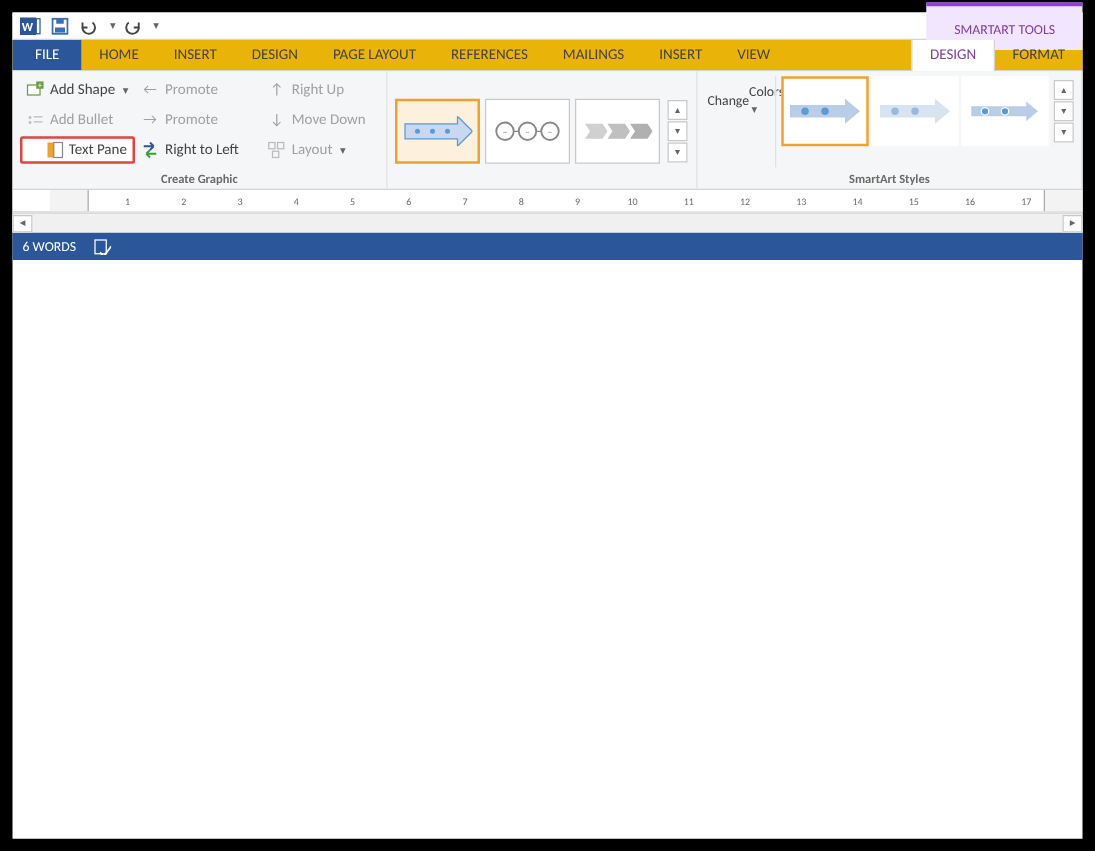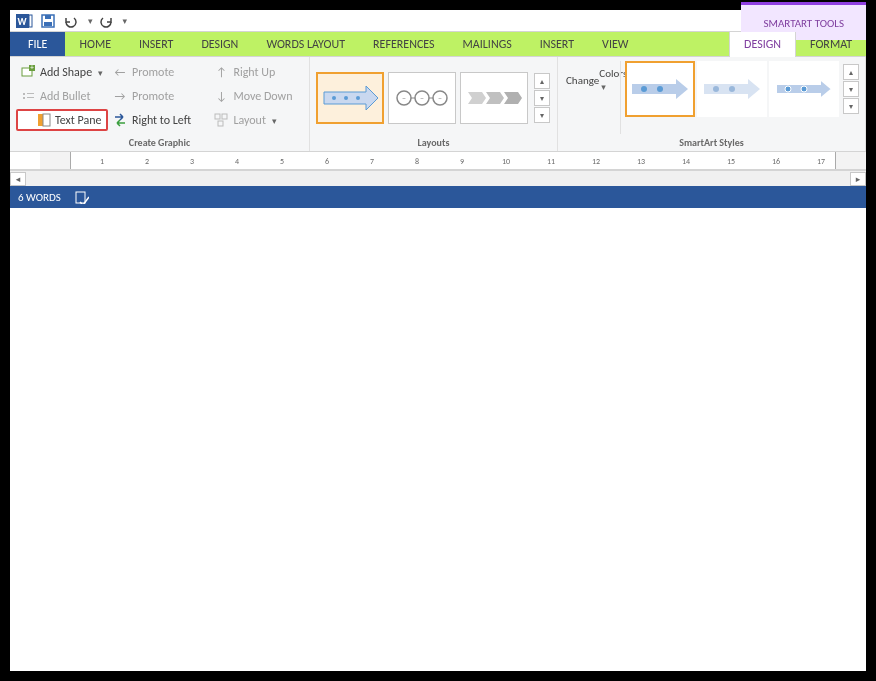--- a/index.html
+++ b/index.html
@@ -7,21 +7,21 @@
   .app { position: absolute; left: 10px; top: 10px; width: 856px; height: 661px; background: #fff; }
 
   
   .titlebar { height: 22px; background: #fff; display: flex; align-items: center; border-bottom: 1px solid #d4d4d4; }
   .qat { display: flex; align-items: center; gap: 4px; padding-left: 4px; }
   .qat-item { width: 20px; height: 20px; display: flex; align-items: center; justify-content: center; }
   .spacer { flex: 1; }
   .tools-tab { background: #f2e6ff; border-top: 3px solid #8f3fe0; padding: 2px 22px 0 22px; font-size: 11px; color: #8040a0; height: 38px; display:flex; align-items:center;}
 
   
-  .tabs { height: 25px; display: flex; align-items: stretch; background: #bef264; border-bottom: 1px solid #d4d4d4; justify-content: flex-end; }
+  .tabs { height: 25px; display: flex; align-items: stretch; background: #eab308; border-bottom: 1px solid #d4d4d4; justify-content: flex-end; }
   .tab { padding: 0 14px; font-size: 12px; color: #444; display: flex; align-items: center; cursor: pointer; }
   .tab.file { background: #2b579a; color: #fff; font-weight: normal; padding: 0 18px; }
   .tab.active { color: #8040a0; border-top:none; border-left:1px solid #d4d4d4; border-right:1px solid #d4d4d4; background:#fff; position:relative; }
   .tab.active::after { content:""; position:absolute; bottom:-1px; left:0; right:0; height:1px; background:#fff;}
 
   
   .ribbon { height: 95px; background: #f5f6f7; border-bottom: 1px solid #d4d4d4; display: flex; }
   .group { border-right: 1px solid #e1e1e1; display: flex; flex-direction: column; padding: 4px 6px 2px 6px; }
   .group-label { font-size: 10px; color: #6a6a6a; text-align: center; margin-top: auto; padding-top: 2px; font-weight: bold;}
   .group-body { flex: 1; display: flex; }
@@ -101,21 +101,21 @@
     </div>
     <div class="spacer"></div>
     <div class="tools-tab">SMARTART TOOLS</div>
   </div>
 
   <div class="tabs">
     <div class="tab file">FILE</div>
     <div class="tab">HOME</div>
     <div class="tab">INSERT</div>
     <div class="tab">DESIGN</div>
-    <div class="tab">WORDS LAYOUT</div>
+    <div class="tab">PAGE LAYOUT</div>
     <div class="tab">REFERENCES</div>
     <div class="tab">MAILINGS</div>
     <div class="tab">INSERT</div>
     <div class="tab">VIEW</div>
     <div class="spacer"></div>
     <div class="tab active">DESIGN</div>
     <div class="tab">FORMAT</div>
   </div>
 
   <div class="ribbon">
@@ -228,21 +228,20 @@
                 <path d="M38 2 L52 2 L56 8 L52 14 L38 14 L42 8 Z" fill="#b0b0b0"></path>
               </svg>
           </div>
           <div class="gallery-spin">
             <div>▴</div>
             <div>▾</div>
             <div>▾</div>
           </div>
         </div>
       </div>
-      <div class="group-label">Layouts</div>
     </div>
 
     <div class="group" style="flex:1;">
       <div class="group-body" style="align-items:flex-start;">
         <div class="big-btn">
           <svg width="30" height="30">
               <circle cx="10" cy="9" r="5" fill="#e06060"></circle>
               <circle cx="20" cy="9" r="5" fill="#60a0e0"></circle>
               <circle cx="15" cy="18" r="5" fill="#60c060"></circle>
               <circle cx="8" cy="20" r="4" fill="#e0c060"></circle>

